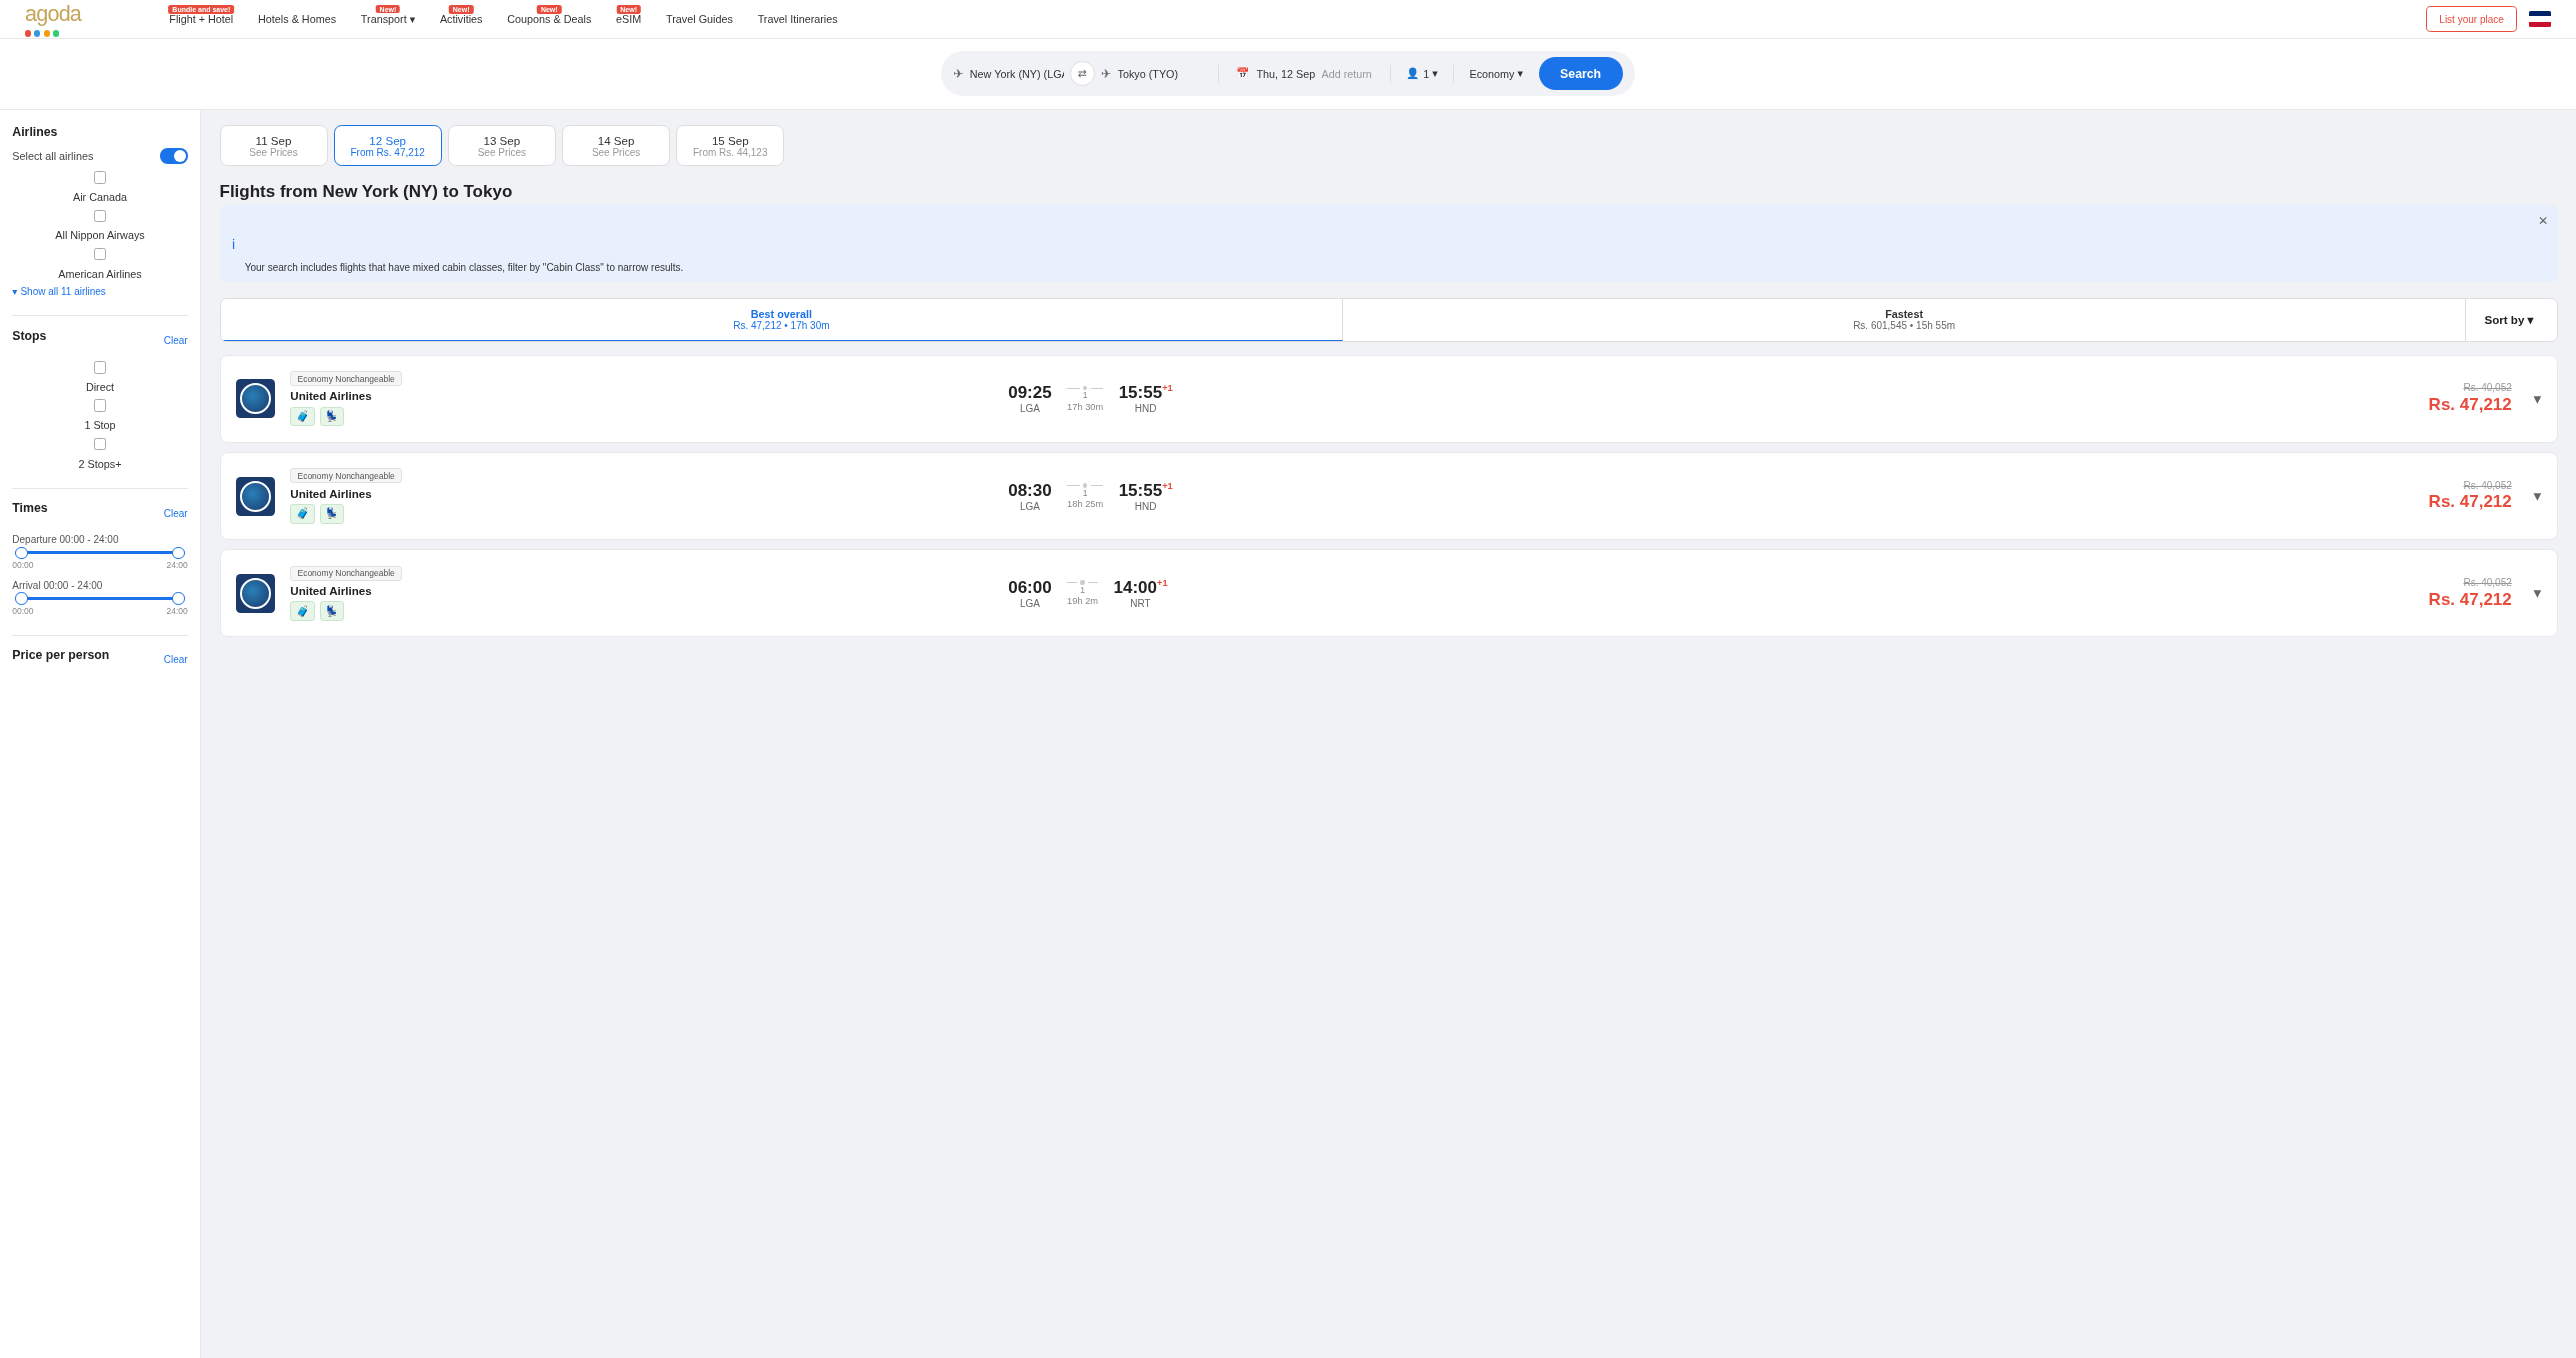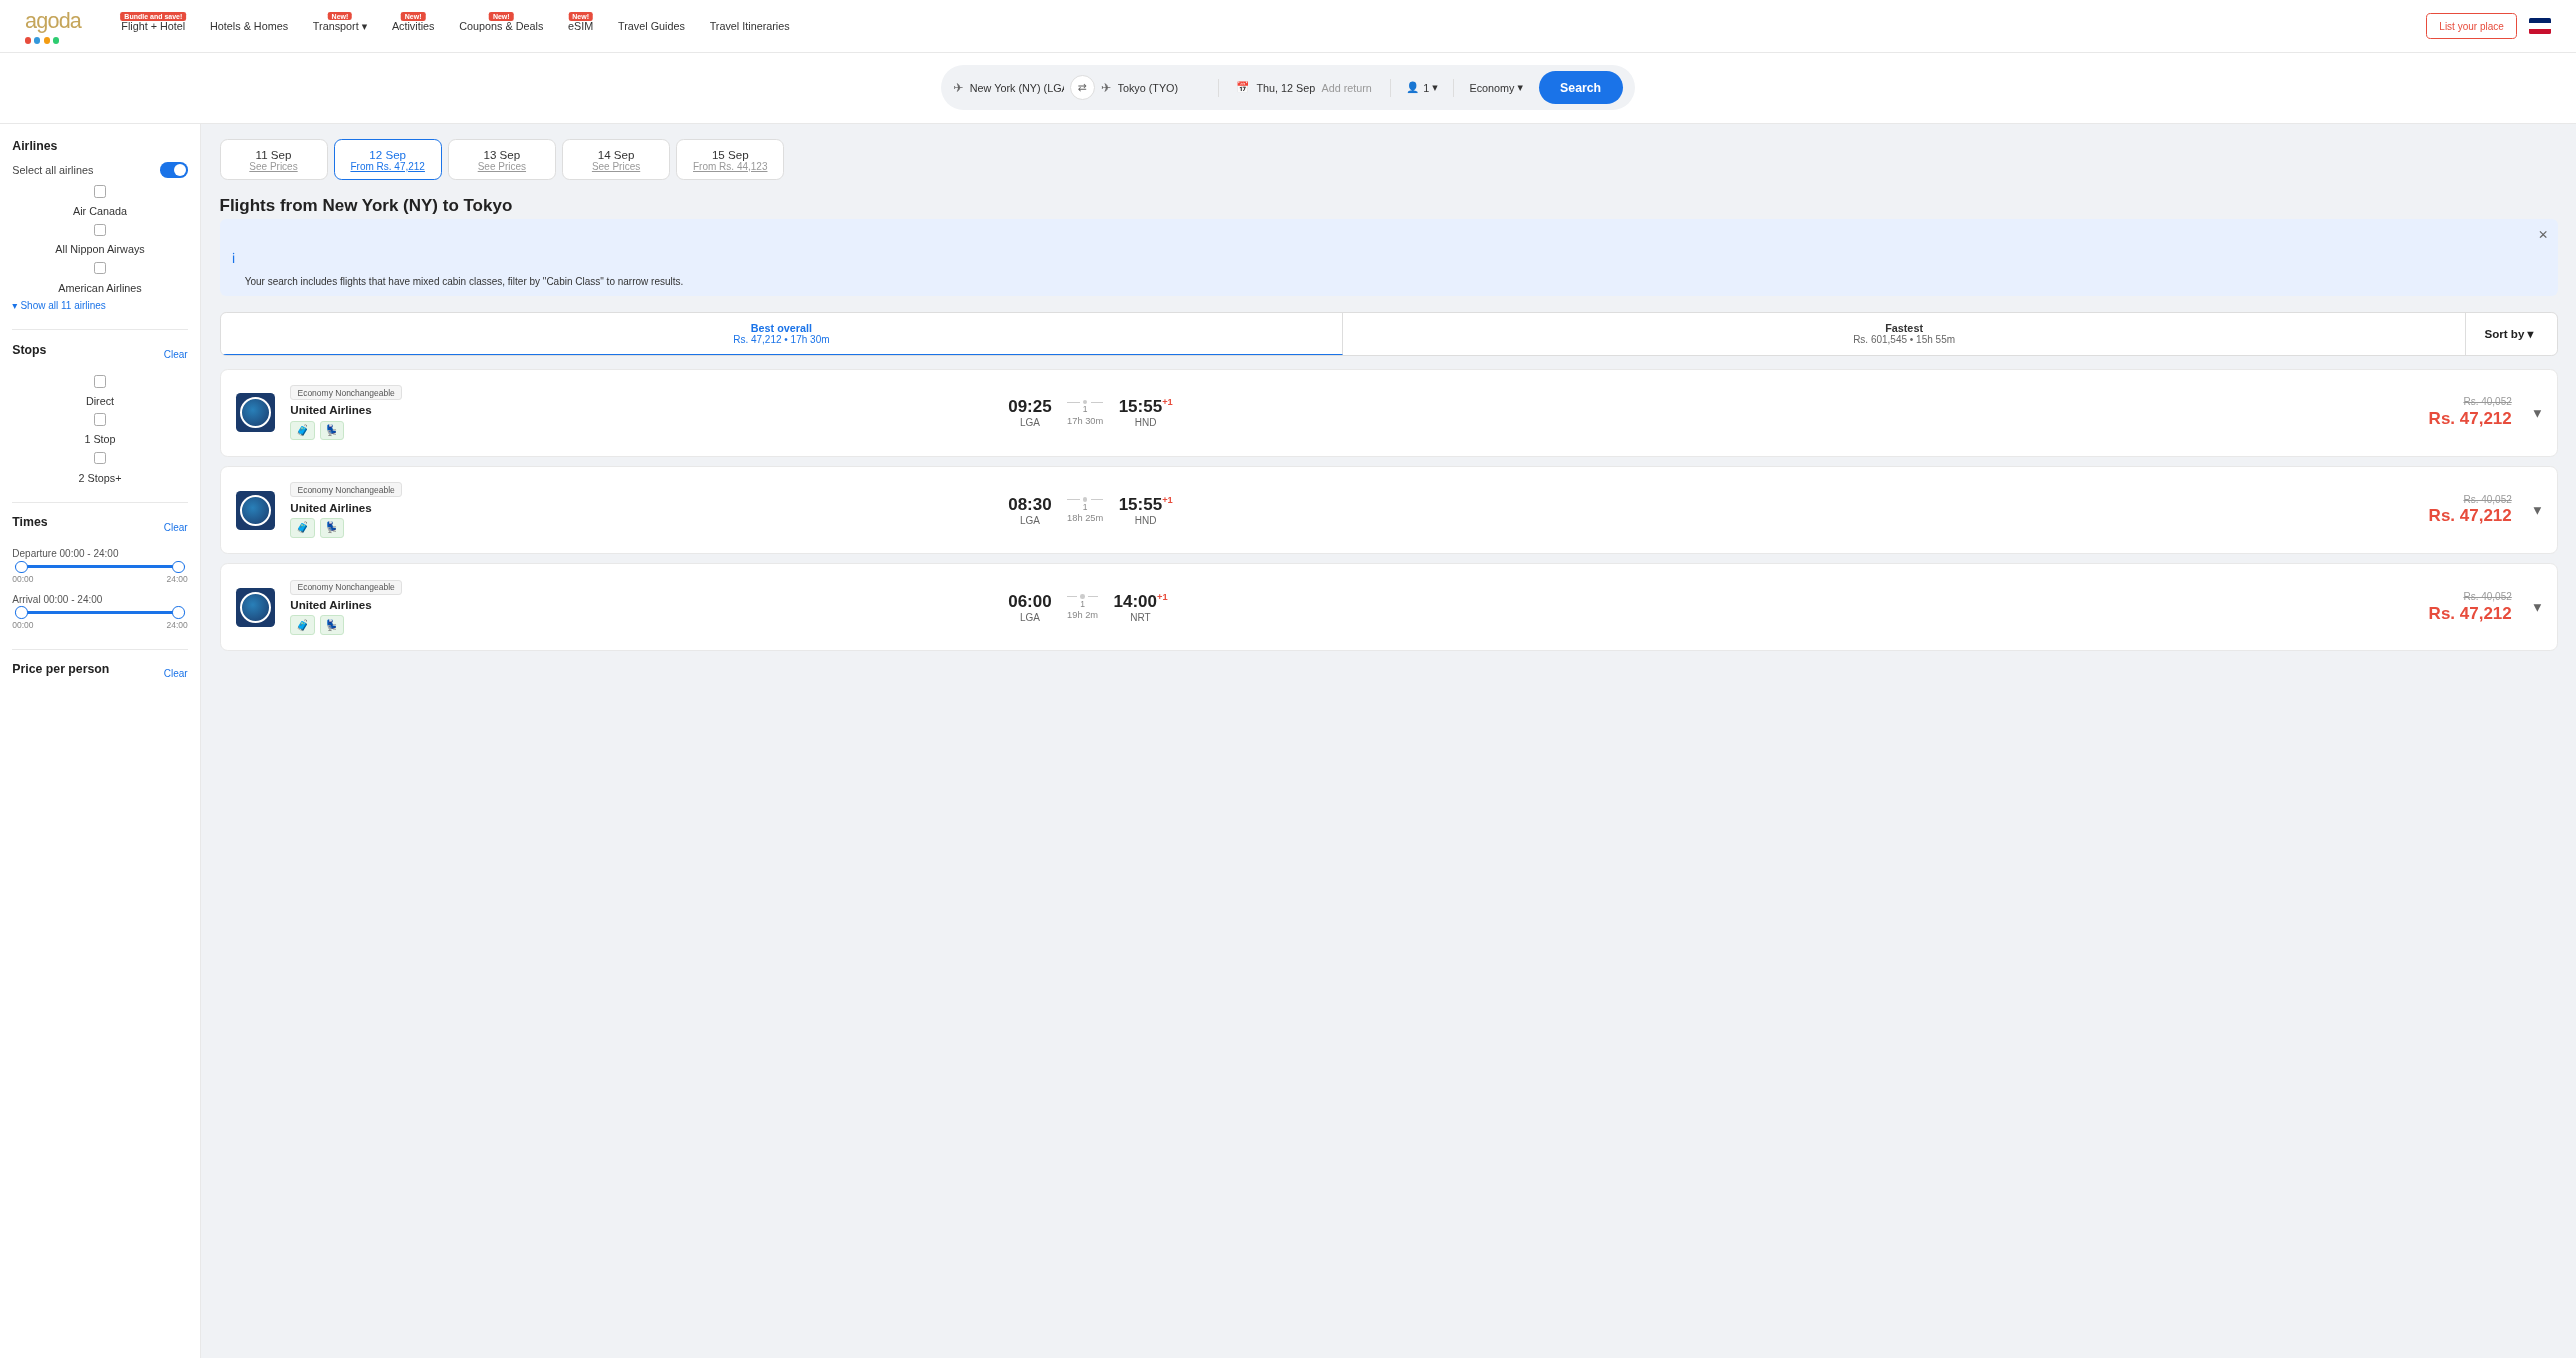--- a/index.html
+++ b/index.html
@@ -1,19 +1,19 @@
 <!DOCTYPE html>
 <html style="font-size:12.3px"><head>
   <meta charset="utf-8">
   <style>
     * { box-sizing: border-box; margin: 0; padding: 0; }
     body { font-family: -apple-system, BlinkMacSystemFont, 'Segoe UI', sans-serif; background: #f0f2f5; font-size: 10.8px; color: #333; }
 
     
-    .header { background: #fff; border-bottom: 0.8px solid #e8e8e8; padding: 0 25px; display: flex; align-items: center; height: 53px; }
+    .header { background: #fff; border-bottom: 0.8px solid #e8e8e8; padding: 0 25px; display: flex; align-items: center; height: 39px; gap: 48px; }
     .logo { display: flex; align-items: center; margin-right: 31px; }
     .logo-text { font-size: 21.6px; color: #c5a55a; font-weight: 300; letter-spacing: -0.8px; }
     .logo-dots { display: flex; gap: 3.1px; margin-top: 3.1px; }
     .dot { width: 6.2px; height: 6.2px; border-radius: 50%; }
     .dot-red { background: #e74c3c; }
     .dot-blue { background: #3498db; }
     .dot-yellow { background: #f39c12; }
     .dot-green { background: #2ecc71; }
 
     .nav { display: flex; align-items: center; gap: 6.2px; flex: 1; }
@@ -67,21 +67,21 @@
 
     
     .content { flex: 1; padding: 15.4px 18.5px; overflow-y: auto; }
 
     
     .date-tabs { display: flex; gap: 6.2px; margin-bottom: 15.4px; }
     .date-tab { border: 1.2px solid #ddd; border-radius: 7.7px; padding: 7.7px 15.4px; text-align: center; cursor: pointer; min-width: 108px; background: #fff; }
     .date-tab.active { border-color: #1a73e8; background: #fff; }
     .date-tab-day { font-size: 11.6px; font-weight: 500; color: #333; }
     .date-tab.active .date-tab-day { color: #1a73e8; }
-    .date-tab-price { font-size: 10px; color: #999; text-decoration: underline; }
+    .date-tab-price { font-size: 10px; color: #999; }
     .date-tab.active .date-tab-price { color: #1a73e8; font-weight: 500; }
 
     
     .flights-heading { font-size: 17px; font-weight: 700; color: #222; margin-bottom: 3.1px; }
     .flights-subheading { font-size: 10px; color: #666; margin-bottom: 12.3px; }
 
     
     .info-banner { background: #e8f0fe; border-radius: 6.2px; padding: 9.3px 12.3px; display: flex; align-items: center; gap: 9.3px; margin-bottom: 15.4px; position: relative; }
     .info-icon { color: #1a73e8; font-size: 14px; flex-shrink: 0; }
     .info-text { font-size: 10px; color: #333; flex: 1; margin-top: 48px; }

